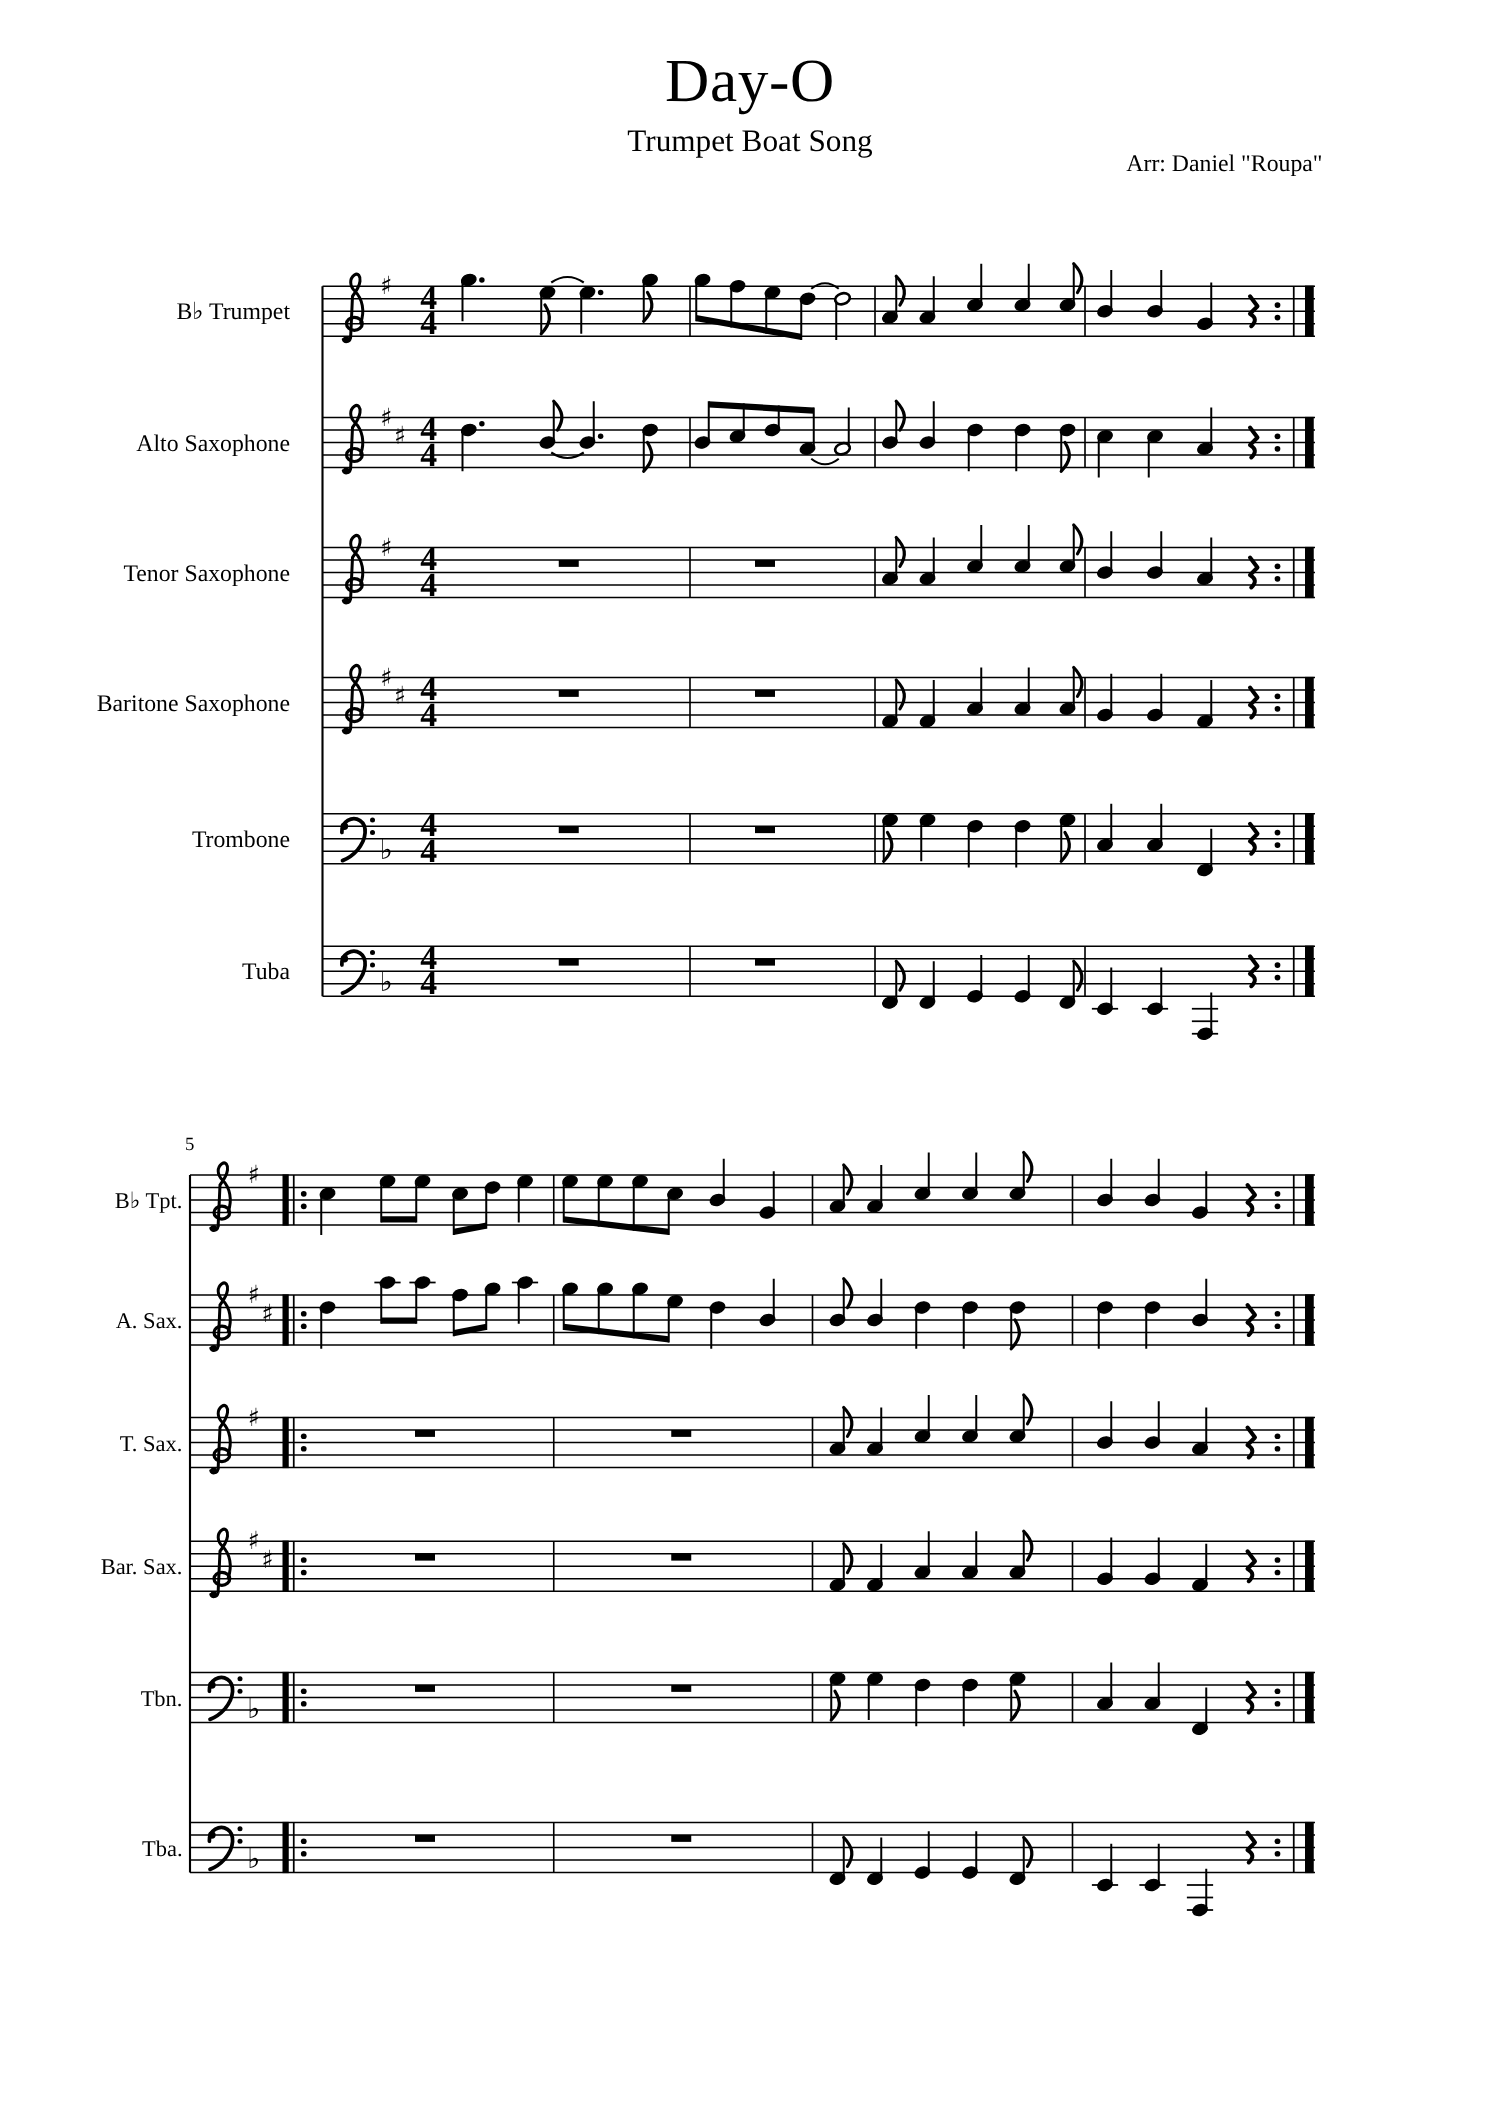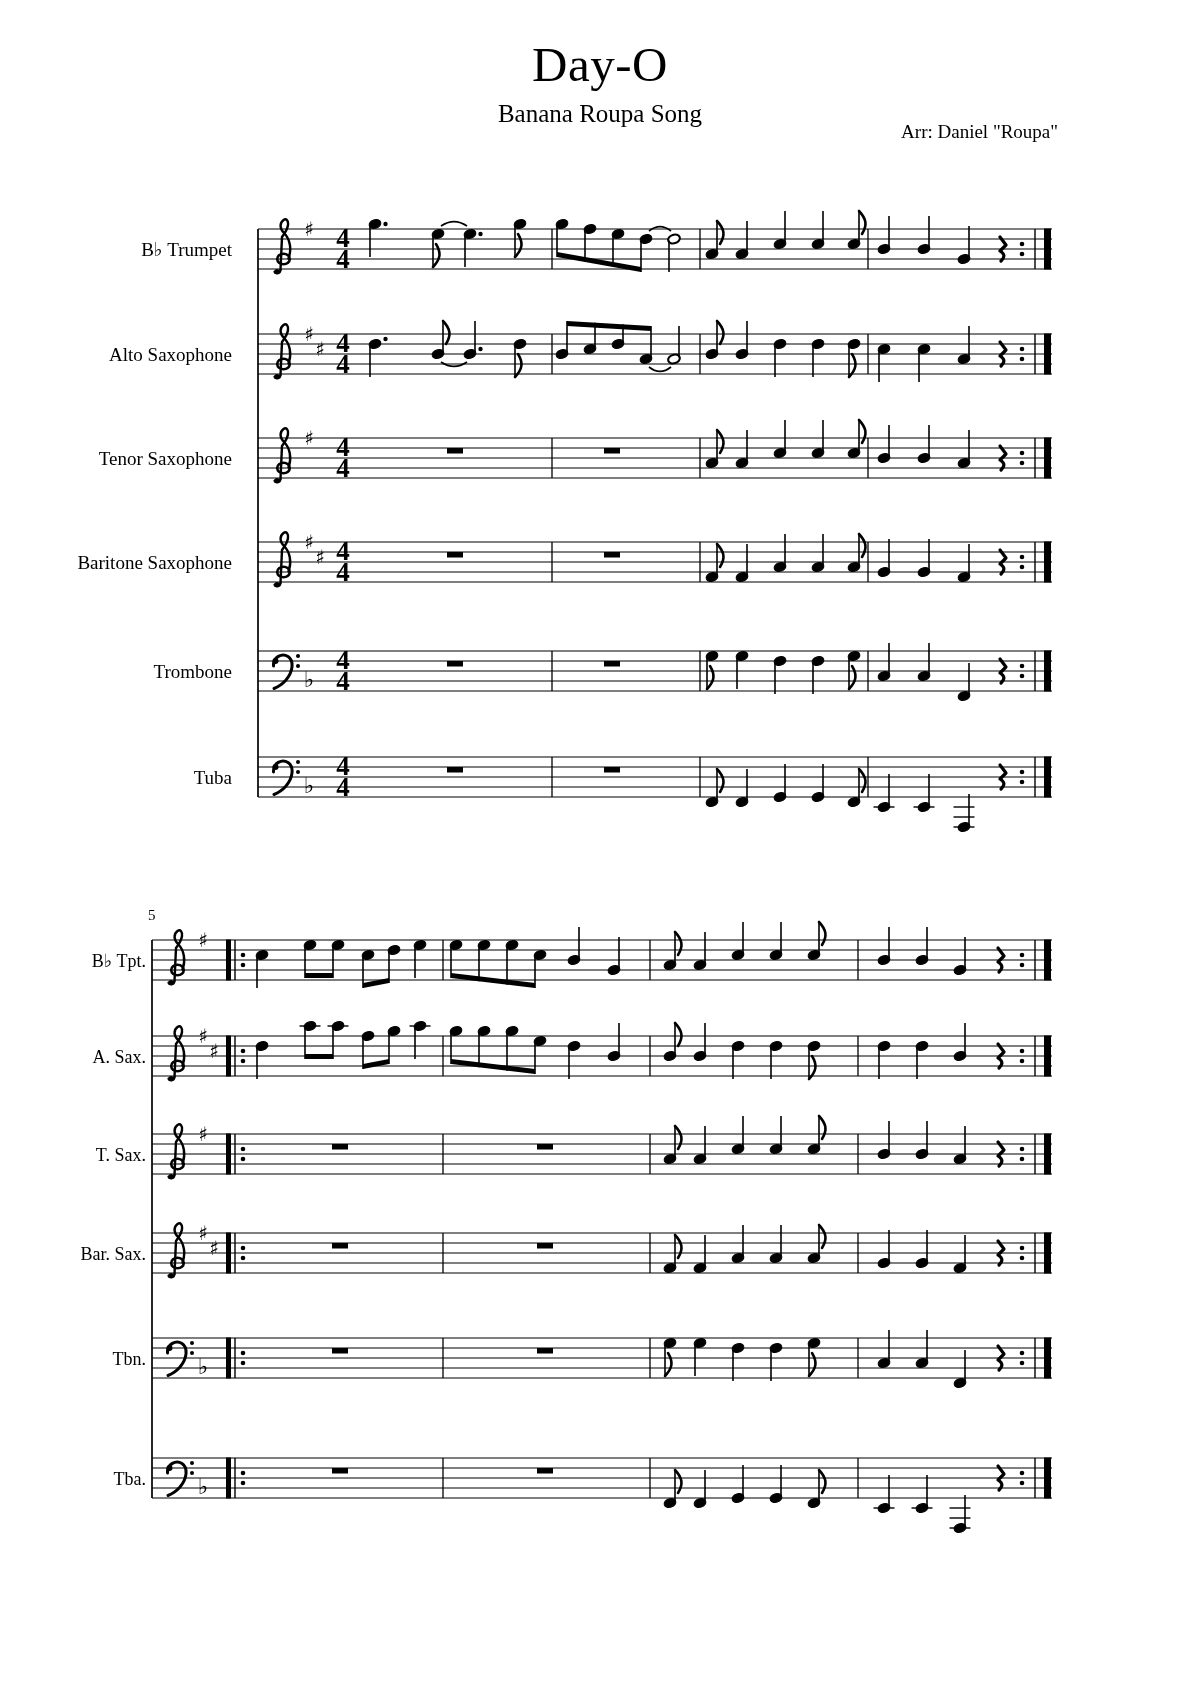--- a/index.html
+++ b/index.html
@@ -9,21 +9,21 @@
          font-size:49px;letter-spacing:0.5px;}
   .subtitle{position:absolute;top:100px;left:0;width:100%;text-align:center;font-size:25px;}
   .arranger{position:absolute;top:121px;right:142px;font-size:19px;}
   svg.score{position:absolute;top:0;left:0;}
 </style>
 </head>
 <body>
 
 <div class="page">
   <div class="title">Day-O</div>
-  <div class="subtitle">Banana Roupa Song</div>
+  <div class="subtitle">Trumpet Boat Song</div>
   <div class="arranger">Arr: Daniel "Roupa"</div>
   <svg id="score" class="score" width="1200" height="1697" viewBox="0 0 1200 1697">
       <g>
         <line x1="258" y1="229" x2="258" y2="797" stroke="#000000" stroke-width="1.7"></line>
         <g>
           <line x1="258" y1="229" x2="1052" y2="229" stroke="#000000" stroke-width="1.15"></line>
           <line x1="258" y1="239" x2="1052" y2="239" stroke="#000000" stroke-width="1.15"></line>
           <line x1="258" y1="249" x2="1052" y2="249" stroke="#000000" stroke-width="1.15"></line>
           <line x1="258" y1="259" x2="1052" y2="259" stroke="#000000" stroke-width="1.15"></line>
           <line x1="258" y1="269" x2="1052" y2="269" stroke="#000000" stroke-width="1.15"></line>

